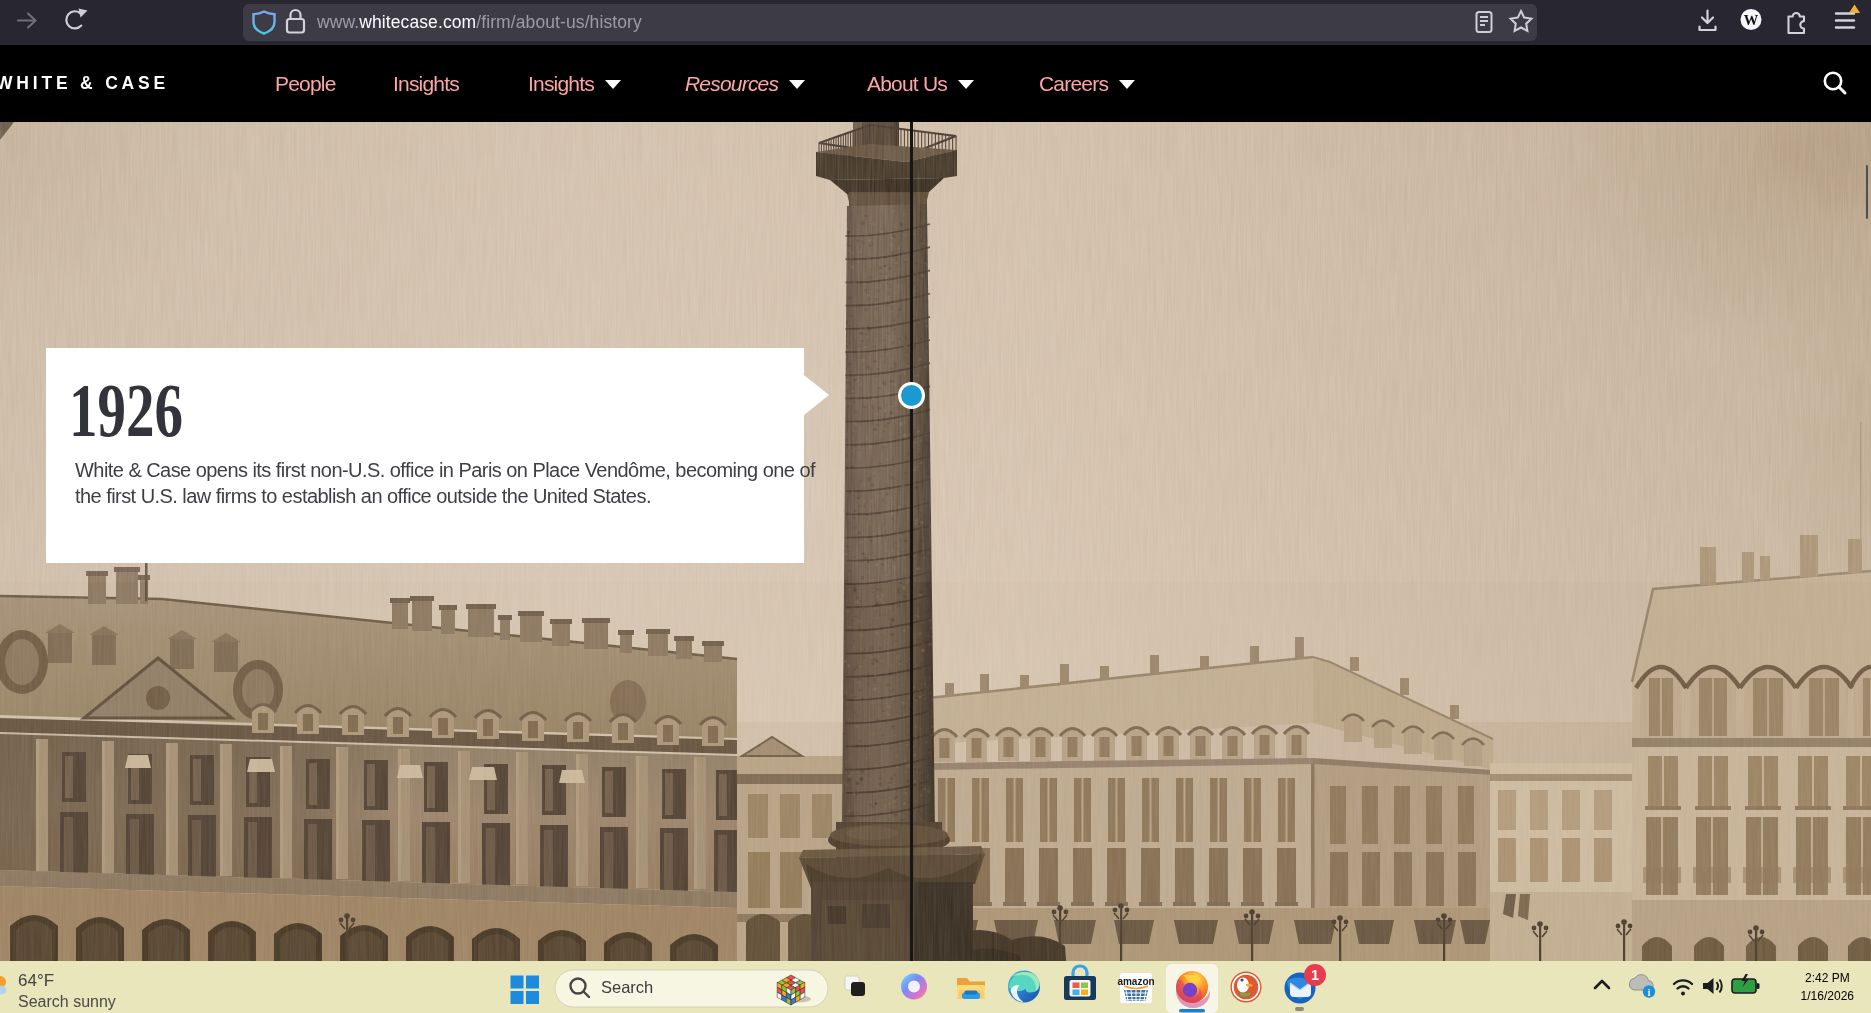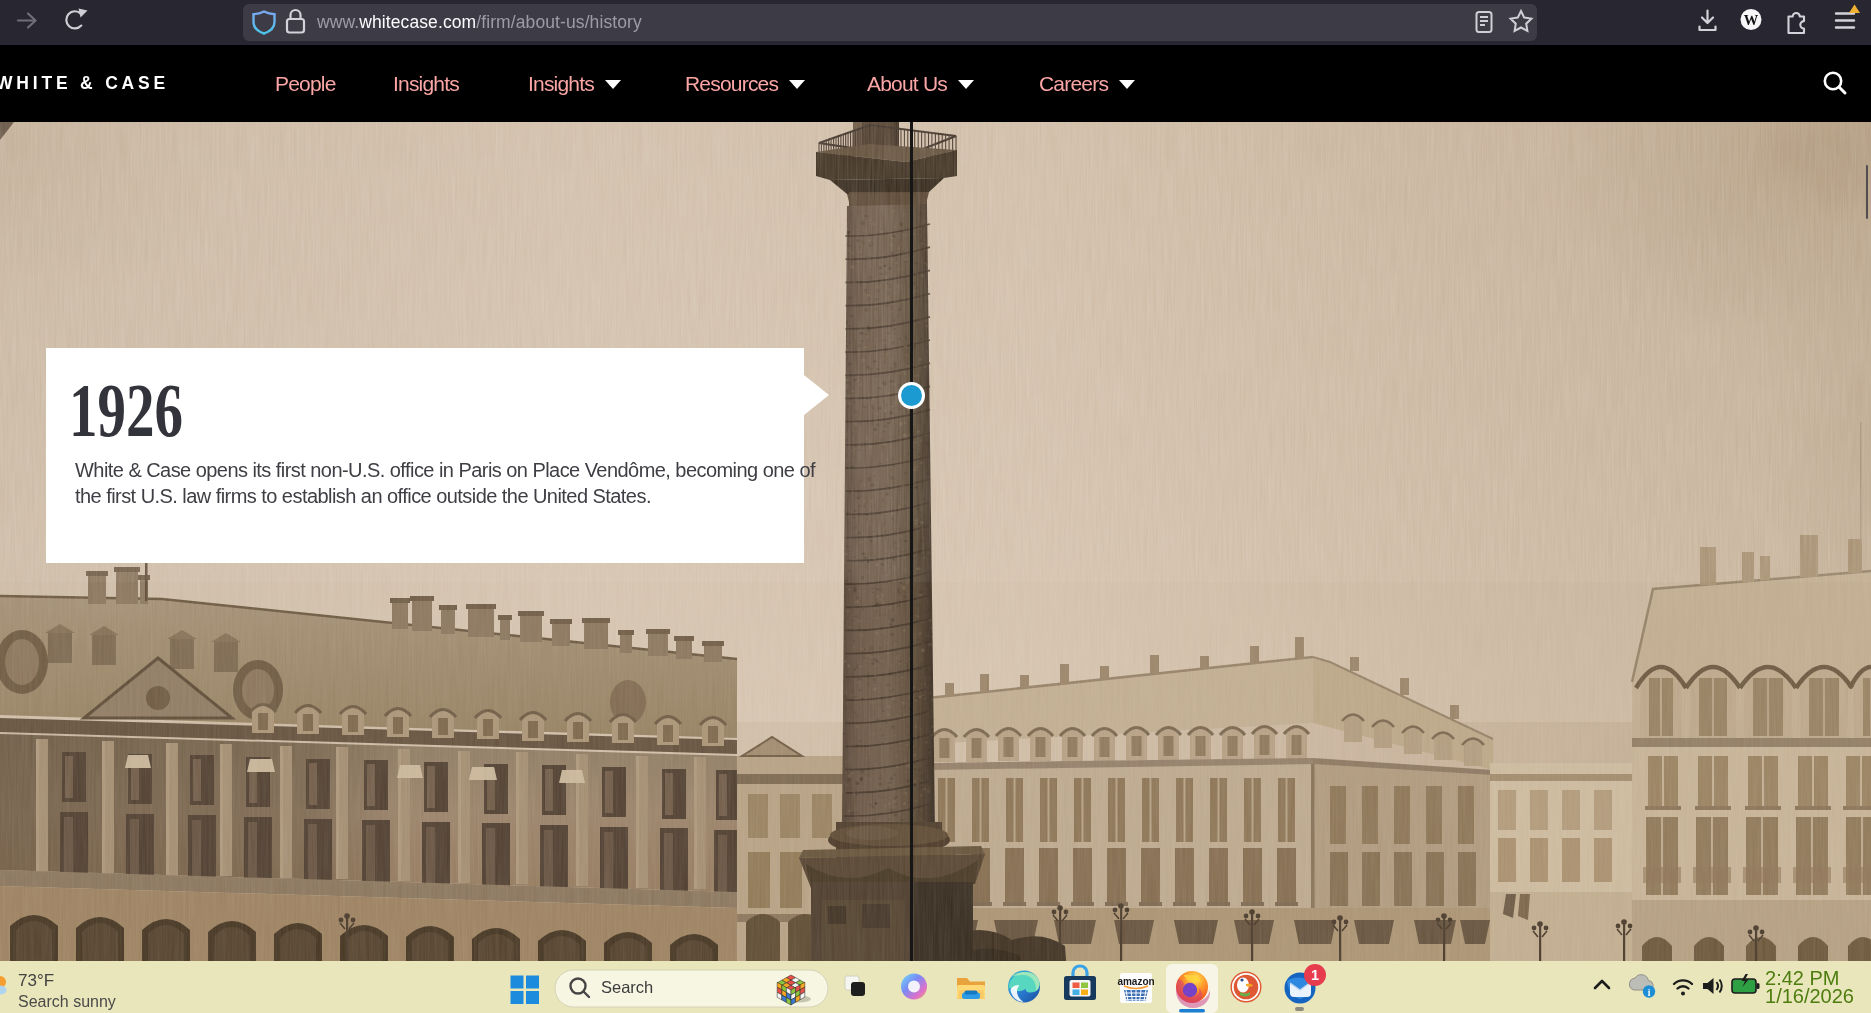--- a/index.html
+++ b/index.html
@@ -30,21 +30,21 @@
   .card { position:absolute; left:46px; top:348px; width:758px; height:215px; background:#fff; }
   .card .arrow { position:absolute; right:-25px; top:27px; width:0; height:0; border-top:20px solid transparent; border-bottom:20px solid transparent; border-left:25px solid #fff; }
   .card h1 { font-family:"Liberation Serif", serif; font-size:76px; color:#33333b; font-weight:bold; position:absolute; left:23px; top:19px; letter-spacing:0; transform:scaleX(0.75); transform-origin:0 0; line-height:87px; }
   .card p { position:absolute; left:29px; top:109px; width:790px; font-size:20px; line-height:26px; color:#3e3e44; letter-spacing:-0.55px; white-space:nowrap; }
 
   
   .taskbar { position:absolute; left:0; top:961px; width:1871px; height:52px; background:#e8e6ba; }
   .weath { position:absolute; left:18px; top:11px; color:#424242; }
   .weath .t1 { font-size:17px; line-height:17px; }
   .weath .t2 { font-size:16px; line-height:16px; margin-top:5px; color:#4a4a4a; }
-  .clockbox { position:absolute; right:17px; top:8px; text-align:left; color:#4d7c0f; font-size:20px; line-height:18px; }
+  .clockbox { position:absolute; right:17px; top:8px; text-align:center; color:#000000; font-size:12px; line-height:18px; }
 </style>
 </head>
 <body>
 <div id="stage">
 
   <div class="hero">
     <svg width="1871" height="891" viewBox="0 0 1871 891">
 <defs>
 <linearGradient id="sky" x1="0" y1="0" x2="1" y2="0">
  <stop offset="0" stop-color="#c9b6a0"></stop>
@@ -2326,32 +2326,32 @@
       </g>
       <polygon points="1849,13 1860,13 1854.5,4.5" fill="#f0b132"></polygon>
     </svg>
   </div>
 
   <div class="nav">
     <div class="logo">WHITE &amp; CASE</div>
     <div class="item" style="left:275px;">People</div>
     <div class="item" style="left:393px;">Insights</div>
     <div class="item" style="left:528px;">Insights<span class="caret"></span></div>
-    <div class="item" style="left:685px;">Resources<span class="caret"></span></div>
+    <div class="item" style="left:685px;font-style:italic;">Resources<span class="caret"></span></div>
     <div class="item" style="left:867px;">About Us<span class="caret"></span></div>
     <div class="item" style="left:1039px;">Careers<span class="caret"></span></div>
     <svg width="40" height="40" viewBox="0 0 40 40" style="position:absolute;left:1815px;top:20px;">
       <circle cx="18" cy="16" r="8.2" fill="none" stroke="#fff" stroke-width="2.6"></circle>
       <line x1="24" y1="22" x2="30" y2="28" stroke="#fff" stroke-width="3" stroke-linecap="round"></line>
     </svg>
   </div>
 
   <div class="taskbar">
     <div class="weath">
-      <div class="t1">73°F</div>
+      <div class="t1">64°F</div>
       <div class="t2">Search sunny</div>
     </div>
     <div class="clockbox">2:42 PM<br>1/16/2026</div>
     <svg width="1871" height="52" viewBox="0 0 1871 52" style="position:absolute;left:0;top:0;">
 <circle cx="0" cy="21" r="6" fill="#f59d2e"></circle>
 <ellipse cx="0" cy="29" rx="6.5" ry="4.5" fill="#aed4ef"></ellipse>
 <rect x="510.5" y="14.5" width="13" height="13" fill="#1d8bdd"></rect>
 <rect x="526.0" y="14.5" width="13" height="13" fill="#1d8bdd"></rect>
 <rect x="510.5" y="30.0" width="13" height="13" fill="#1d8bdd"></rect>
 <rect x="526.0" y="30.0" width="13" height="13" fill="#1d8bdd"></rect>

